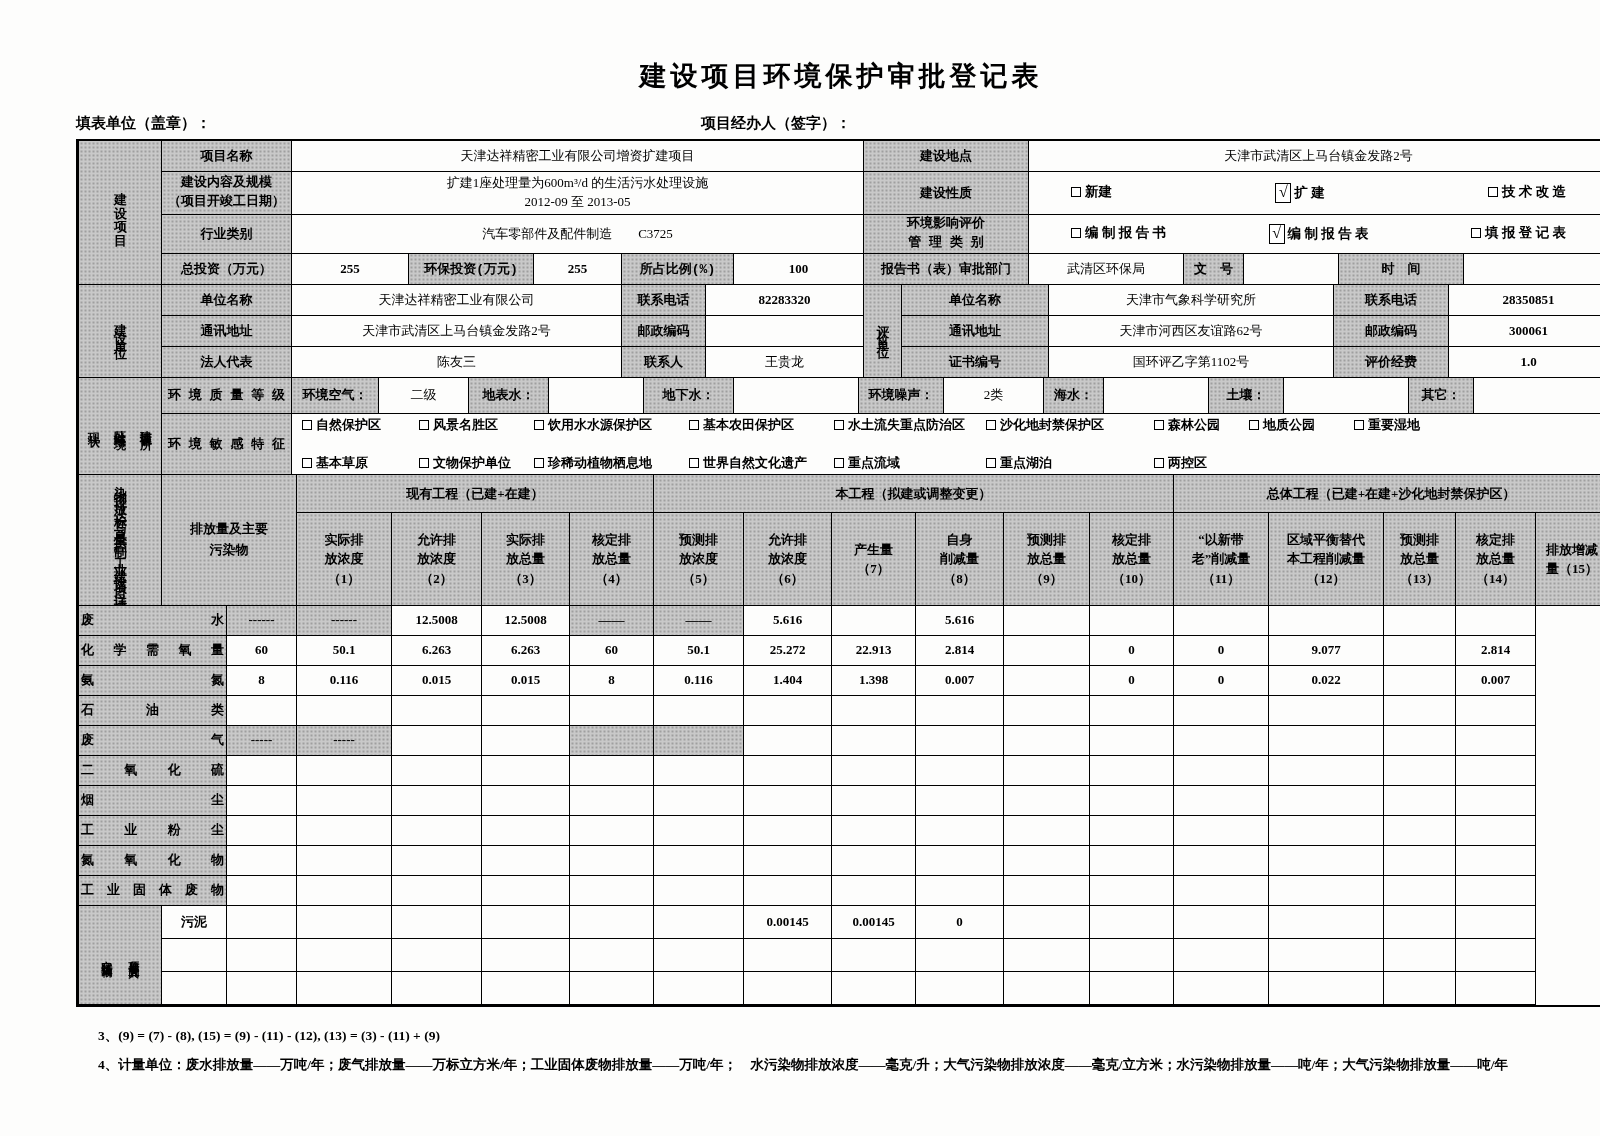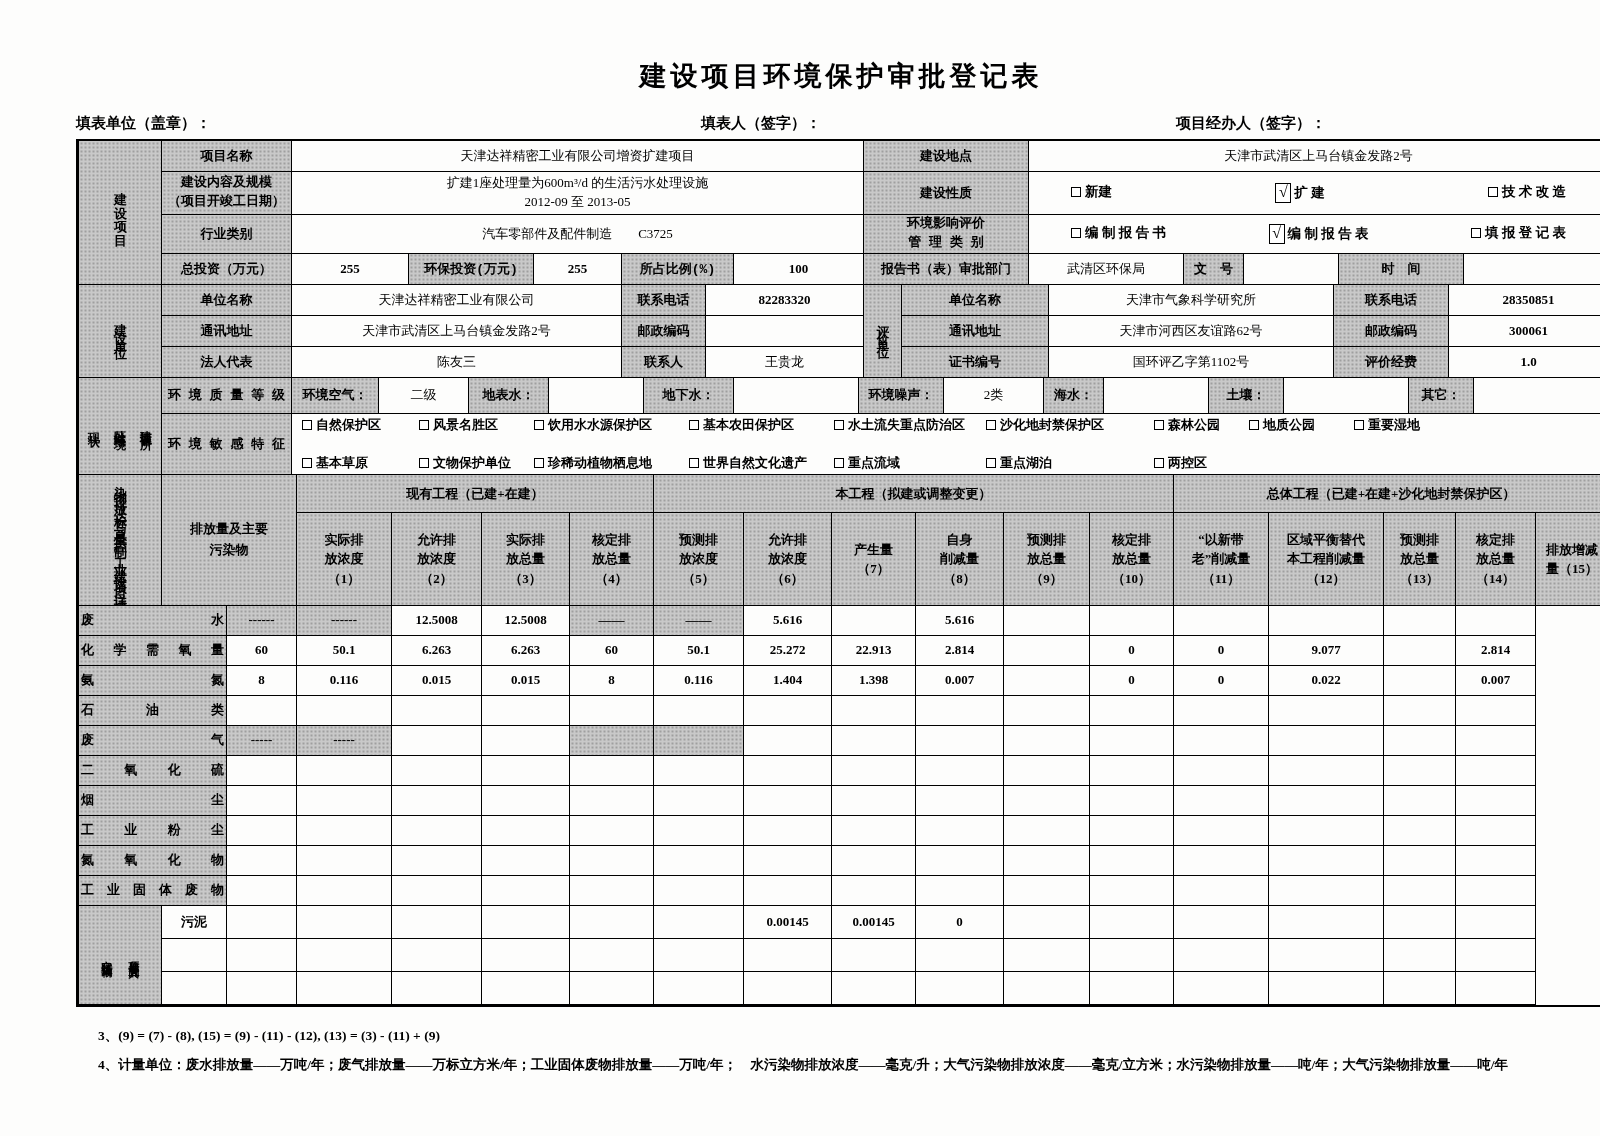--- a/index.html
+++ b/index.html
@@ -75,21 +75,20 @@
 </style>
 </head>
 <body>
 
 <div class="page">
 
   <div class="title">建设项目环境保护审批登记表</div>
 
   <div class="sigline">
     <span class="s1">填表单位（盖章）：</span>
-    <span class="s2">填表人（签字）：</span>
     <span class="s3">项目经办人（签字）：</span>
   </div>
 
   <div class="formbox">
 
     <table class="sec">
       <colgroup>
         <col style="width:83px">
           <col style="width:130px">
           <col style="width:117px">

